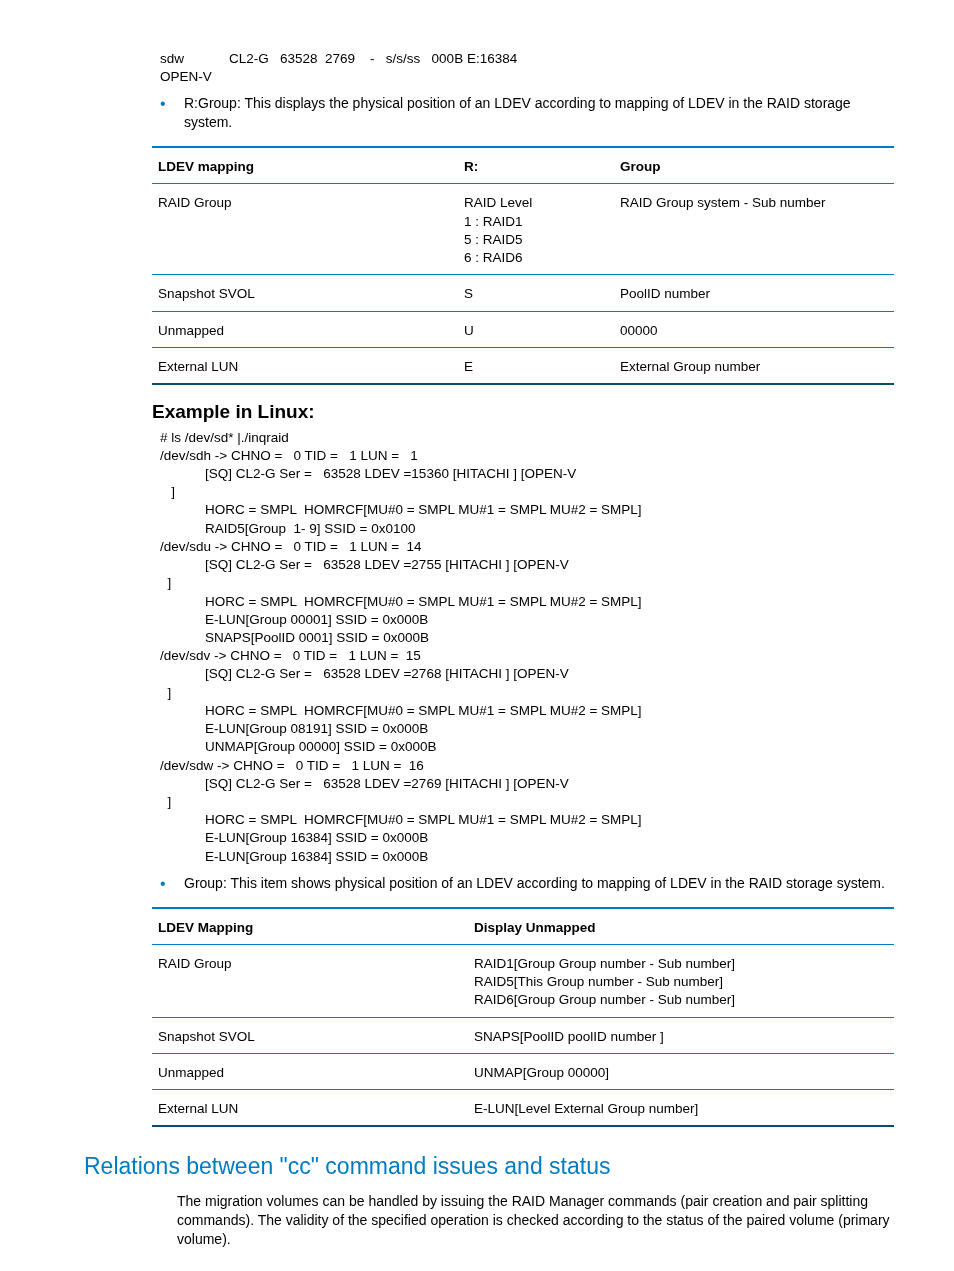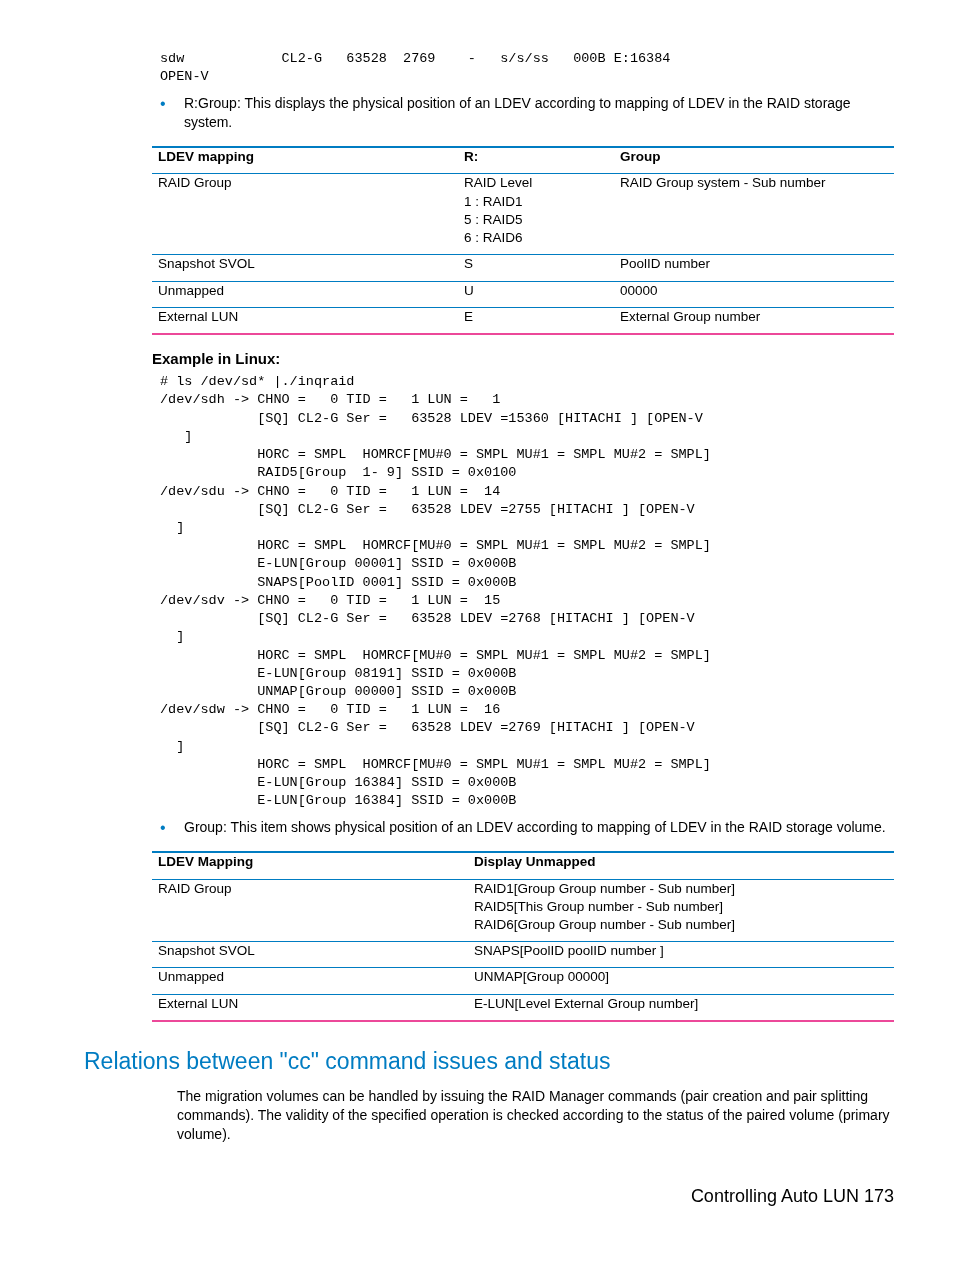--- a/index.html
+++ b/index.html
@@ -7,21 +7,21 @@
     font-size: 14px;
     color: #000;
     background: #fff;
     margin: 0;
     padding: 50px 60px 40px 60px;
     width: 954px;
     box-sizing: border-box;
     line-height: 1.35;
   }
   .mono {
-    font-family: Liberation Mono, monospace;
+    font-family: Liberation Sans, sans-serif;
     font-size: 13.5px;
     white-space: pre;
     line-height: 1.35;
     margin-left: 100px;
   }
   ul.bullet {
     list-style: none;
     padding-left: 0;
     margin: 8px 0 14px 0;
   }
@@ -44,36 +44,36 @@
     border-collapse: collapse;
     width: calc(100% - 92px);
     margin-left: 92px;
     margin-top: 6px;
     margin-bottom: 14px;
   }
   table.blue th, table.blue td {
     border-top: 1px solid #007cc2;
     border-bottom: 1px solid #007cc2;
     text-align: left;
-    padding: 0 10px 7px 6px;
+    padding: 10px 10px 7px 6px;
     vertical-align: top;
     font-size: 13.5px;
   }
   table.blue tr:first-child th {
     border-top: 2px solid #007cc2;
   }
   table.blue tr:last-child td {
-    border-bottom: 2px solid #ec4899;
+    border-bottom: 2px solid #0c4a6e;
   }
   table.blue th {
     font-weight: bold;
   }
   .sub-h {
     font-weight: bold;
-    font-size: 15px;
+    font-size: 19px;
     margin-left: 92px;
     margin-top: 12px;
     margin-bottom: 4px;
   }
   h2.section {
     font-weight: normal;
     color: #007cc2;
     font-size: 23px;
     margin: 24px 0 10px 0;
     padding-left: 24px;
@@ -157,21 +157,21 @@
             UNMAP[Group 00000] SSID = 0x000B
 /dev/sdw -&gt; CHNO =   0 TID =   1 LUN =  16
             [SQ] CL2-G Ser =   63528 LDEV =2769 [HITACHI ] [OPEN-V
   ]
             HORC = SMPL  HOMRCF[MU#0 = SMPL MU#1 = SMPL MU#2 = SMPL]
             E-LUN[Group 16384] SSID = 0x000B
             E-LUN[Group 16384] SSID = 0x000B</div>
 
 <ul class="bullet">
   <li>
-    <span class="bold">Group</span><span>: This item shows physical position of an LDEV according to mapping of LDEV in the RAID storage volume.</span>
+    <span class="bold">Group</span><span>: This item shows physical position of an LDEV according to mapping of LDEV in the RAID storage system.</span>
   </li>
 </ul>
 
 <table class="blue">
   <tbody>
       <tr>
     <th style="width:300px">LDEV Mapping</th>
     <th>Display Unmapped</th>
   </tr>
   <tr>

